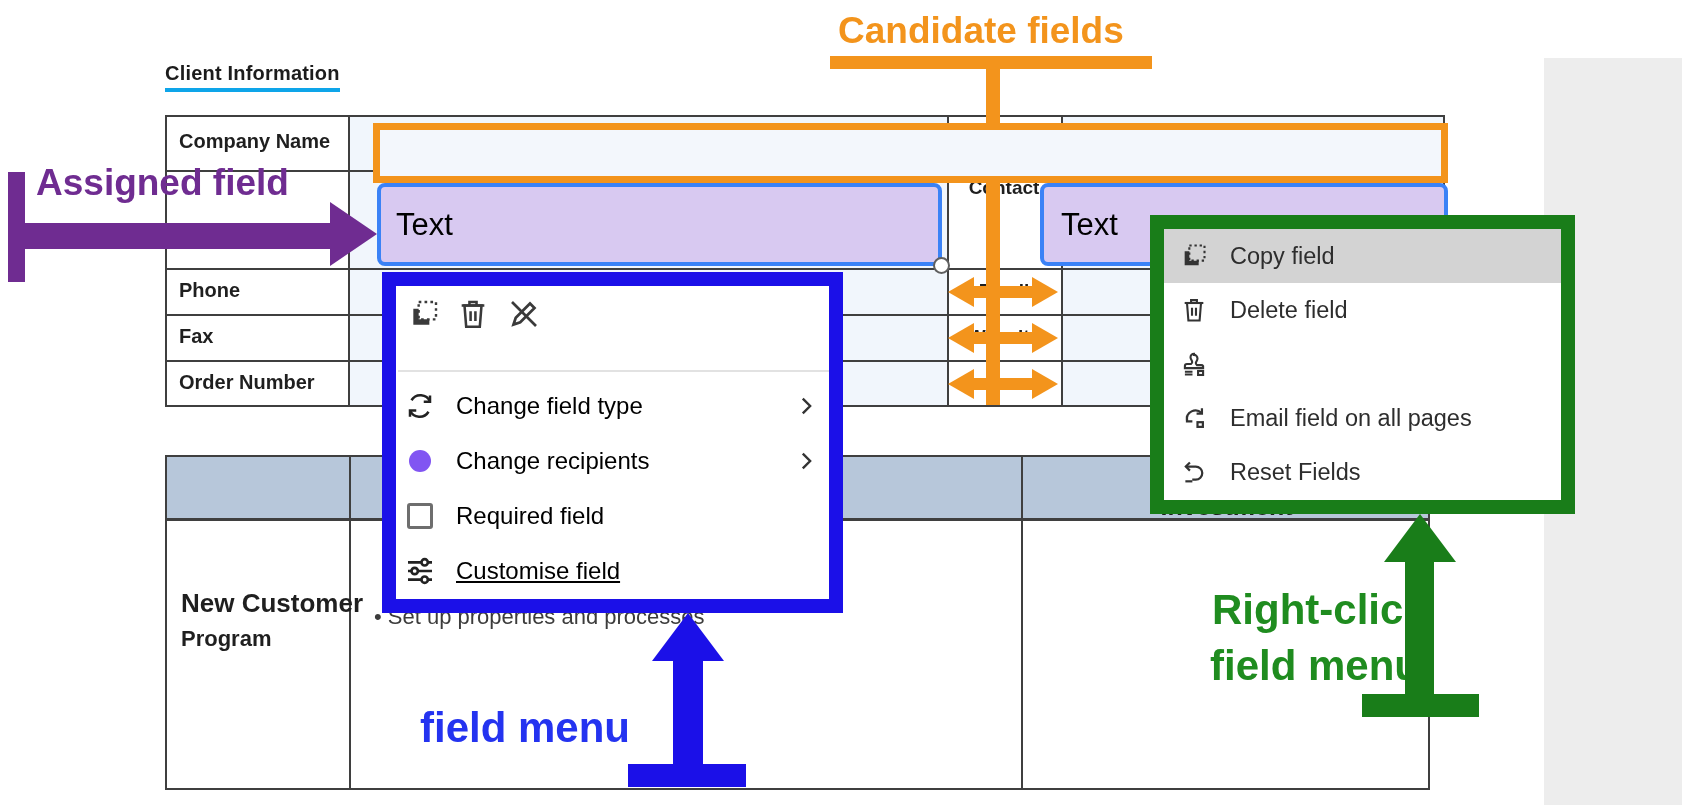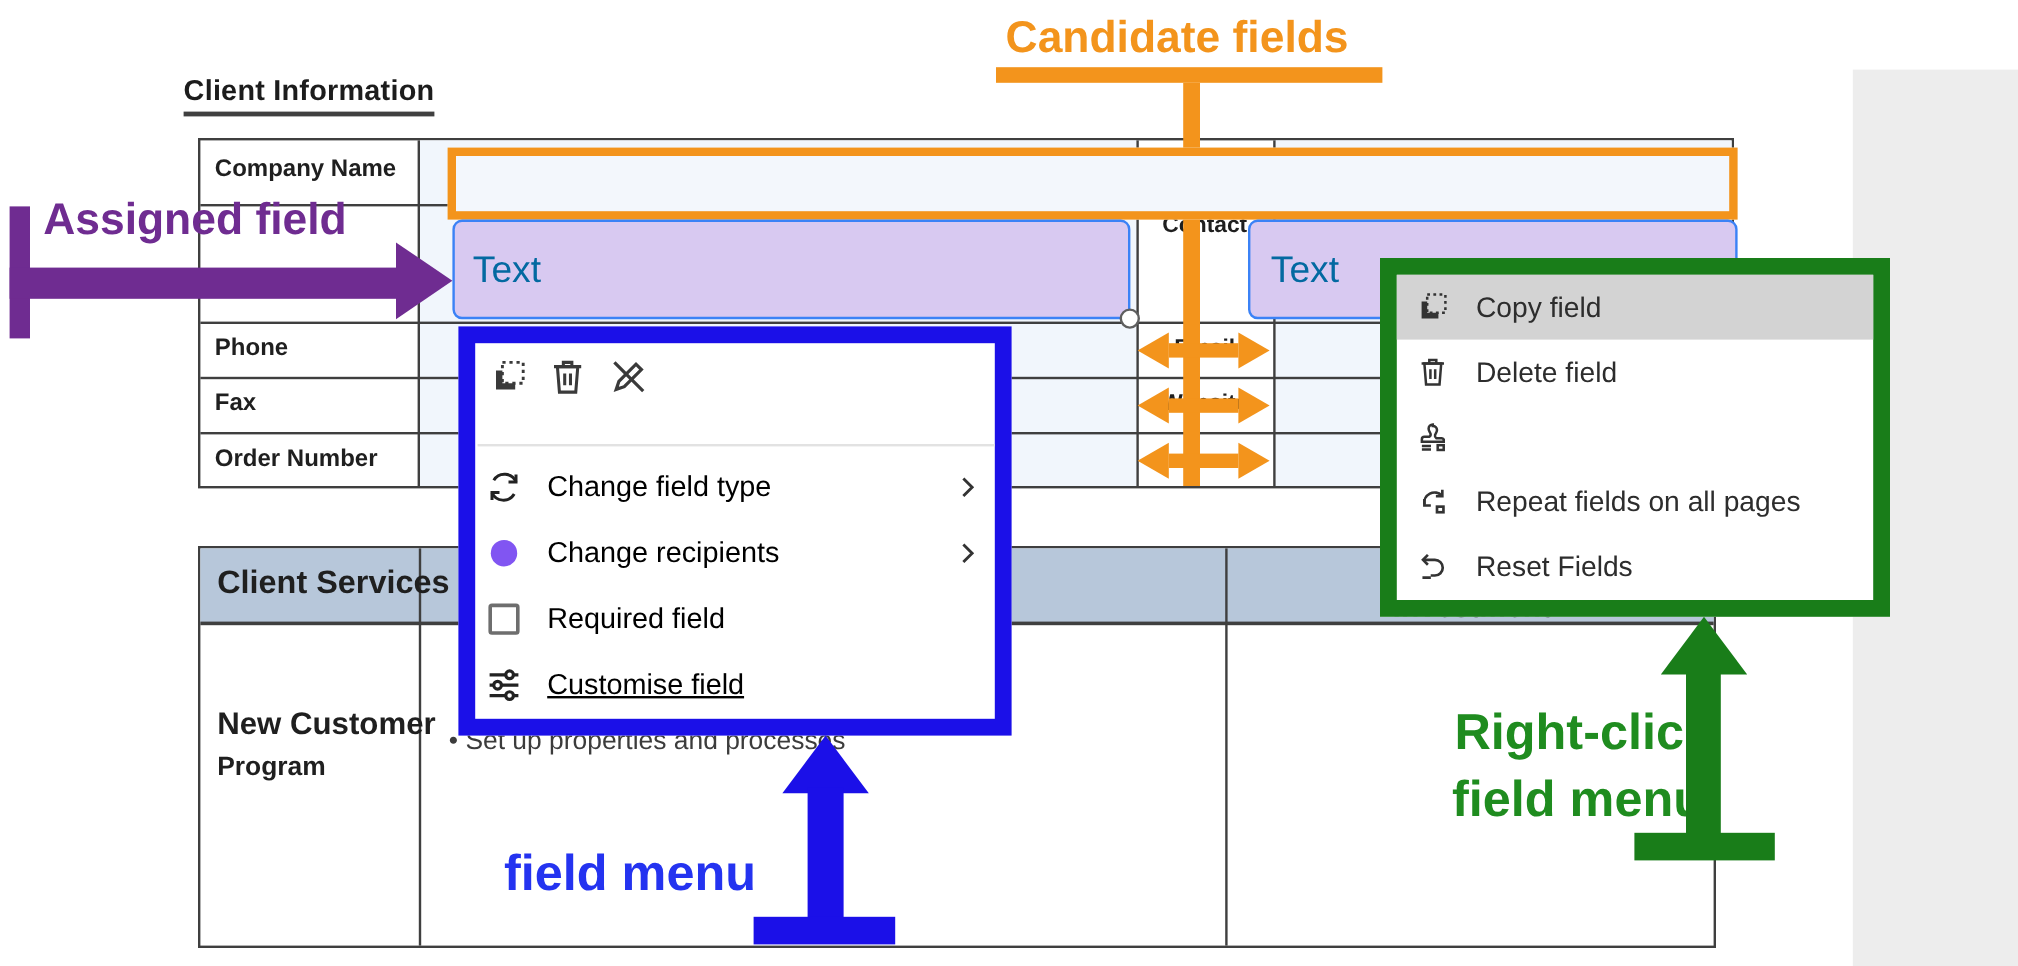--- a/index.html
+++ b/index.html
@@ -2,32 +2,32 @@
 <html><head>
 <meta charset="utf-8">
 <style>
   * { margin:0; padding:0; box-sizing:border-box; }
   body { font-family:"Liberation Sans", sans-serif; background:#fff; }
   .canvas { position:relative; width:1682px; height:805px; background:#fff; overflow:hidden; }
   .abs { position:absolute; }
 
   
   .gray-strip { left:1544px; top:58px; width:138px; height:747px; background:#ededed; }
-  .doc-heading { left:153px; top:62px; font-size:24px; font-weight:bold; color:#1c1c1c;
-                 border-bottom:4px solid #404040; padding-bottom:3px; letter-spacing:.2px; }
+  .doc-heading { left:165px; top:62px; font-size:20px; font-weight:bold; color:#1c1c1c;
+                 border-bottom:4px solid #0ea5e9; padding-bottom:3px; letter-spacing:.2px; }
   .t1-frame { left:165px; top:115px; width:1280px; height:292px; border:2.5px solid #3f3f3f; background:#fff; }
   .tint { background:#f1f6fc; }
   .gline { background:#3f3f3f; }
   .cell-label { font-weight:bold; font-size:20px; color:#1f1f1f; }
   .cell-center { text-align:center; }
 
   
   .candidate-box { left:373px; top:123px; width:1075px; height:60px; border:7px solid #F3941C; background:#F3F7FC; }
-  .text-field { background:#D8C9F1; border:2px solid #3b82f6; border-radius:8px;
-                display:flex; align-items:center; font-size:31px; color:#0369a1; }
+  .text-field { background:#D8C9F1; border:4px solid #3b82f6; border-radius:8px;
+                display:flex; align-items:center; font-size:31px; color:#000000; }
   .handle { width:17px; height:17px; background:#fff; border:2px solid #5f5f5f; border-radius:50%; }
 
   
   .orange { background:#F3941C; }
   .orange-label { font-size:37px; font-weight:bold; color:#F3941C; }
   .tri { width:0; height:0; }
 
   
   .purple { background:#6F2C91; }
   .purple-label { font-size:37px; font-weight:bold; color:#6F2C91; }
@@ -112,21 +112,20 @@
   <div class="abs purple" style="left:8px;top:172px;width:17px;height:110px;"></div>
   <div class="abs purple-label" style="left:36px;top:162px;">Assigned field</div>
   <div class="abs purple" style="left:8px;top:223px;width:322px;height:26px;"></div>
   <div class="abs tri" style="left:330px;top:202px;border-top:32px solid transparent;border-bottom:32px solid transparent;border-left:47px solid #6F2C91;"></div>
 
   <div class="abs t2-frame"></div>
   <div class="abs t2-header" style="left:167px;top:457px;width:1261px;height:62px;"></div>
   <div class="abs gline" style="left:167px;top:518px;width:1261px;height:3px;"></div>
   <div class="abs gline" style="left:349px;top:457px;width:2px;height:331px;"></div>
   <div class="abs gline" style="left:1021px;top:457px;width:2px;height:331px;"></div>
-  <div class="abs t2-htext" style="left:181px;top:470px;">Client Services</div>
   <div class="abs t2-htext cell-center" style="left:1023px;top:492px;width:407px;font-size:25px;">Investment</div>
   <div class="abs cell-label" style="left:181px;top:588px;font-size:26px;">New Customer</div>
   <div class="abs cell-label" style="left:181px;top:626px;font-size:22px;">Program</div>
   <div class="abs" style="left:374px;top:604px;font-size:22px;color:#3c3c3c;">• Set up properties and processes</div>
 
   <div class="abs blue-box"></div>
   <div class="abs" style="left:408px;top:296px;display:flex;gap:16px;align-items:center;">
     <span class="icon-slot">
       <svg width="32" height="32" viewBox="0 0 24 24">
           <path d="M4 8v12h12v-4H8V8z" fill="#3a3a3a"></path>
@@ -227,21 +226,21 @@
   </div>
   <div class="abs menu-row" style="left:1164px;top:391px;width:397px;height:54px;">
     <span class="icon-slot" style="width:32px;margin-left:14px;">
       <svg width="28" height="28" viewBox="0 0 24 24" fill="none" stroke="#333" stroke-width="1.9">
           <path d="M6 14a7.3 7.3 0 0 1 12.4-6.3"></path>
           <path d="M18.8 3.6v4.6h-4.6"></path>
           <path d="M6 10.2v4.6h4.6"></path>
           <rect x="15" y="15.6" width="4.6" height="4"></rect>
         </svg>
     </span>
-    <span class="gmenu-label" style="margin-left:20px;">Repeat fields on all pages</span>
+    <span class="gmenu-label" style="margin-left:20px;">Email field on all pages</span>
   </div>
   <div class="abs menu-row" style="left:1164px;top:445px;width:397px;height:54px;">
     <span class="icon-slot" style="width:32px;margin-left:14px;">
       <svg width="28" height="28" viewBox="0 0 24 24" fill="none" stroke="#333" stroke-width="1.9">
           <path d="M8.5 3.8L5 7.3l3.5 3.5"></path>
           <path d="M5 7.3h8.5a5.6 5.6 0 0 1 0 11.2h-3"></path>
           <path d="M4.6 20h6"></path>
         </svg>
     </span>
     <span class="gmenu-label" style="margin-left:20px;">Reset Fields</span>

